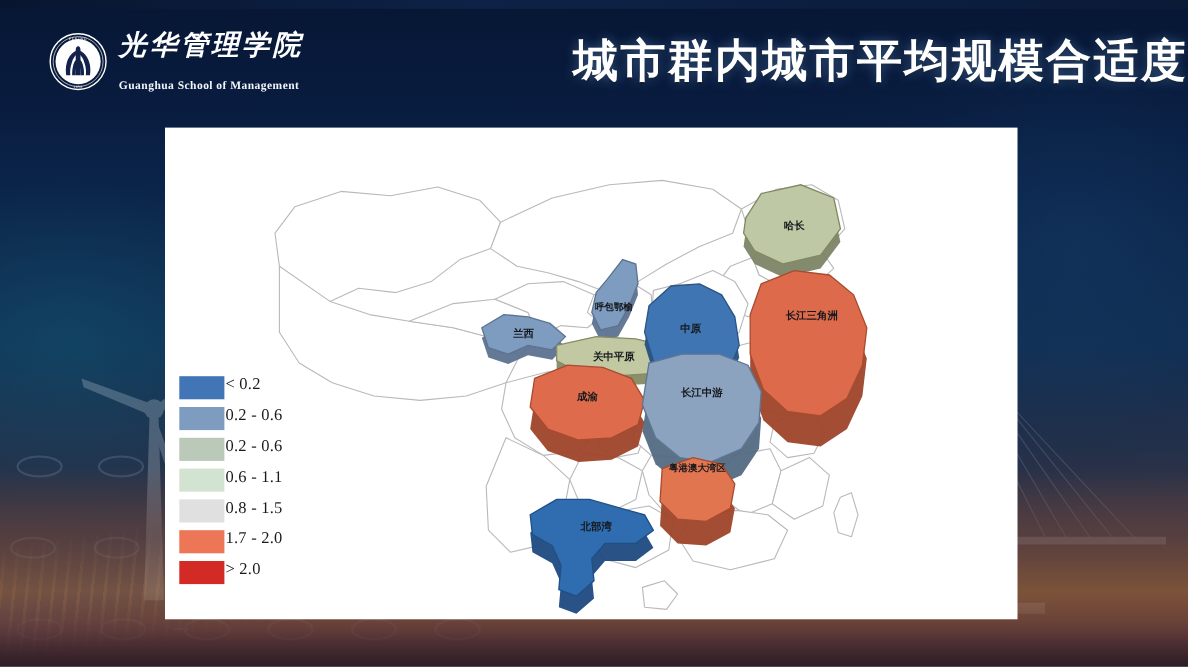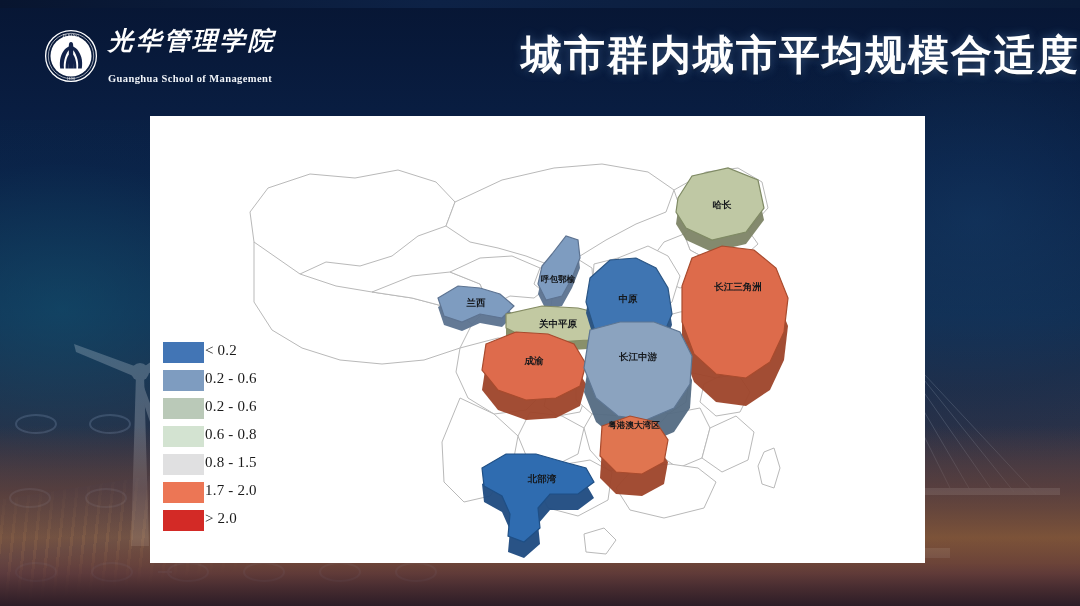--- a/index.html
+++ b/index.html
@@ -322,21 +322,21 @@
         <div class="legend-row">
           <span class="legend-swatch" style="background:#7e9cc0"></span>
           <span class="legend-label">0.2 - 0.6</span>
         </div>
         <div class="legend-row">
           <span class="legend-swatch" style="background:#bac9b8"></span>
           <span class="legend-label">0.2 - 0.6</span>
         </div>
         <div class="legend-row">
           <span class="legend-swatch" style="background:#d3e3d1"></span>
-          <span class="legend-label">0.6 - 0.8</span>
+          <span class="legend-label">0.6 - 1.1</span>
         </div>
         <div class="legend-row">
           <span class="legend-swatch" style="background:#e0e0e1"></span>
           <span class="legend-label">0.8 - 1.5</span>
         </div>
         <div class="legend-row">
           <span class="legend-swatch" style="background:#ec7655"></span>
           <span class="legend-label">1.7 - 2.0</span>
         </div>
         <div class="legend-row">

